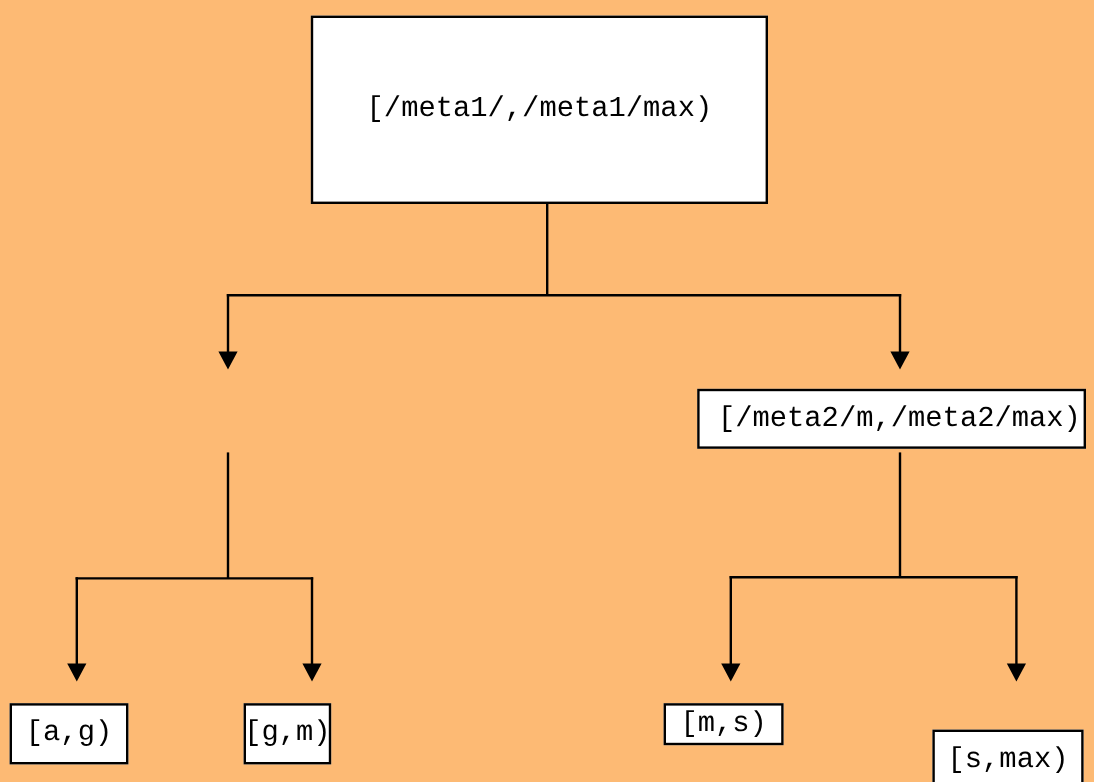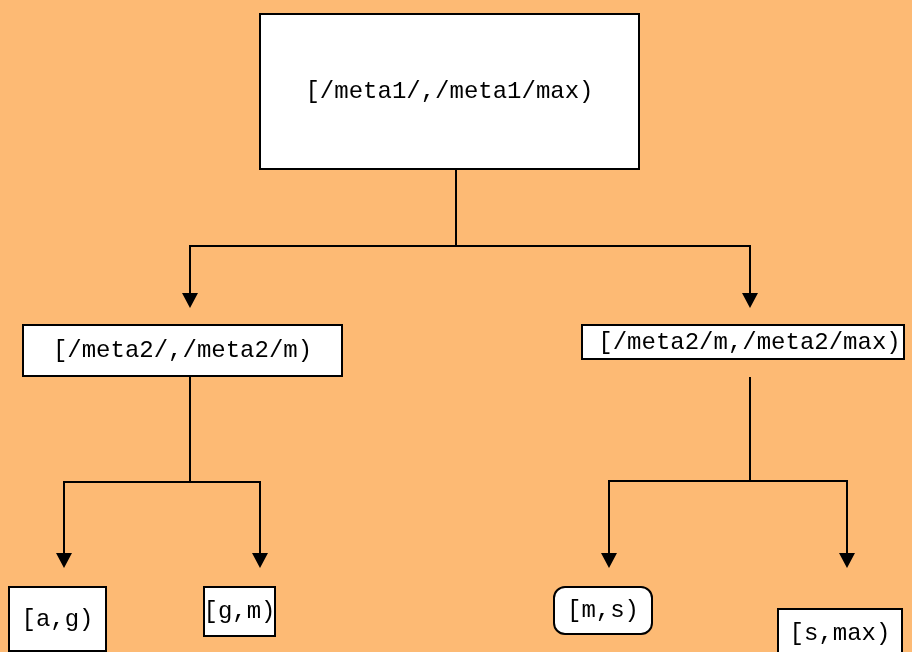--- a/index.html
+++ b/index.html
@@ -37,24 +37,24 @@
     background: #ffffff;
     color: #000000;
     display: flex;
     align-items: center;
     justify-content: center;
     font-size: 24px;
     white-space: nowrap;
   }
   .node-root  { left: 259px; top: 13px;  width: 381px; height: 157px; }
   .node-l2a   { left: 22px;  top: 324px; width: 321px; height: 53px;  }
-  .node-l2b   { left: 581px; top: 324px; width: 324px; height: 36px; padding-left: 13px;  }
-  .node-leaf1 { left: 8px;   top: 586px; width: 99px;  height: 66px;  }
+  .node-l2b   { left: 581px; top: 324px; width: 324px; height: 50px; padding-left: 13px;  }
+  .node-leaf1 { left: 8px;   top: 586px; width: 99px;  height: 51px;  }
   .node-leaf2 { left: 203px; top: 586px; width: 73px;  height: 51px;  }
-  .node-leaf3 { left: 553px; top: 586px; width: 100px; height: 49px; border-radius: 12px;  }
+  .node-leaf3 { left: 553px; top: 586px; width: 100px; height: 35px;  }
   .node-leaf4 { left: 777px; top: 608px; width: 126px; height: 51px;  }
 </style>
 </head>
 <body>
 
 <div class="canvas">
 
   <svg class="connectors" viewBox="0 0 912 652" xmlns="http://www.w3.org/2000/svg">
 
     <line x1="456" y1="170" x2="456" y2="246"></line>
@@ -76,23 +76,20 @@
     <line x1="609" y1="480" x2="609" y2="556"></line>
     <line x1="847" y1="480" x2="847" y2="556"></line>
     <polygon points="601,553 617,553 609,568"></polygon>
     <polygon points="839,553 855,553 847,568"></polygon>
   </svg>
 
   <div class="node node-root">
     <span>[/meta1/,/meta1/max)</span>
   </div>
 
-  <div class="node node-l2a">
-    <span>[/meta2/,/meta2/m)</span>
-  </div>
 
   <div class="node node-l2b">
     <span>[/meta2/m,/meta2/max)</span>
   </div>
 
   <div class="node node-leaf1">
     <span>[a,g)</span>
   </div>
 
   <div class="node node-leaf2">

